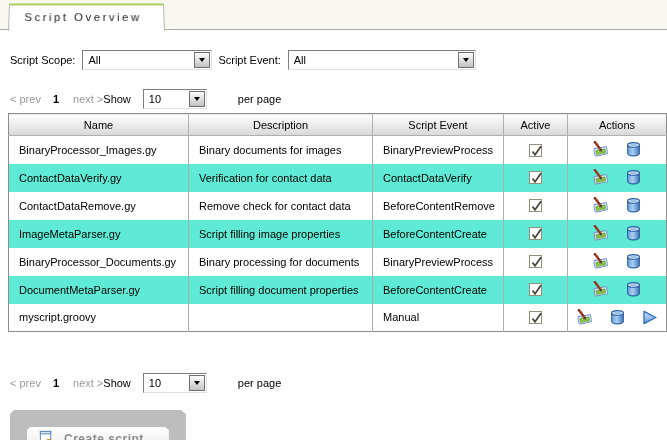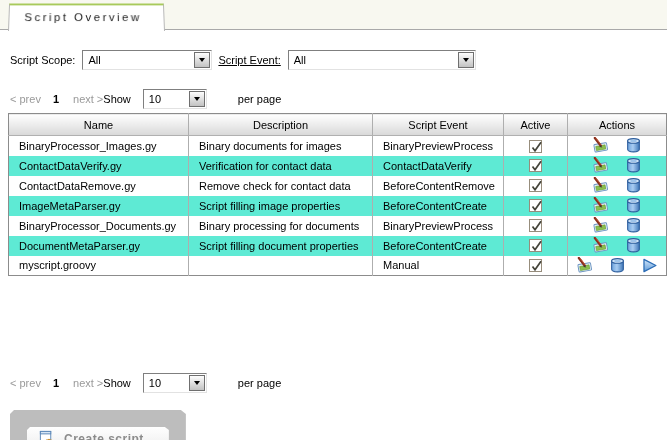--- a/index.html
+++ b/index.html
@@ -31,21 +31,21 @@
     transform-origin:50% 100%;
     z-index:2;
   }
 
   
   .filters {
     position:absolute; top:49px; left:10px;
     display:flex; align-items:center; height:21px;
   }
   .flabel { margin-right:7px; }
-  .flabel2 { margin-left:6px; margin-right:7px;text-decoration:underline; }
+  .flabel2 { margin-left:6px; margin-right:7px; }
 
   
   .sel {
     display:inline-flex; align-items:center;
     height:20px; background:#fff;
     border:1px solid;
     border-color:#7f7f7f #e2e2e2 #e2e2e2 #7f7f7f;
     padding:1px;
   }
   .sel-val { flex:1; padding:0 4px; white-space:nowrap; overflow:hidden; }
@@ -84,21 +84,21 @@
     width:658px;
     border-collapse:collapse; table-layout:fixed;
     border:1px solid #8c8c8c;
     font-size:11px;
   }
   table.scripts th {
     height:22px; font-weight:normal; text-align:center;
     background:linear-gradient(#ffffff,#d8d8d8);
     border-bottom:1px solid #b0b0b0;
   }
-  table.scripts td { height:20px; }
+  table.scripts td { height:28px; }
   table.scripts th + th, table.scripts td + td { border-left:1px solid #aeaeae; }
   tr.alt td { background:#5eead4;margin-left:18px; }
   td.c-name, td.c-desc, td.c-event { padding-left:10px; }
   td.c-active, td.c-actions { text-align:center; }
 
   
   .checkbox {
     display:inline-block; width:13px; height:13px;
     background:#fff; border:1px solid #978d7c;
     vertical-align:middle;

